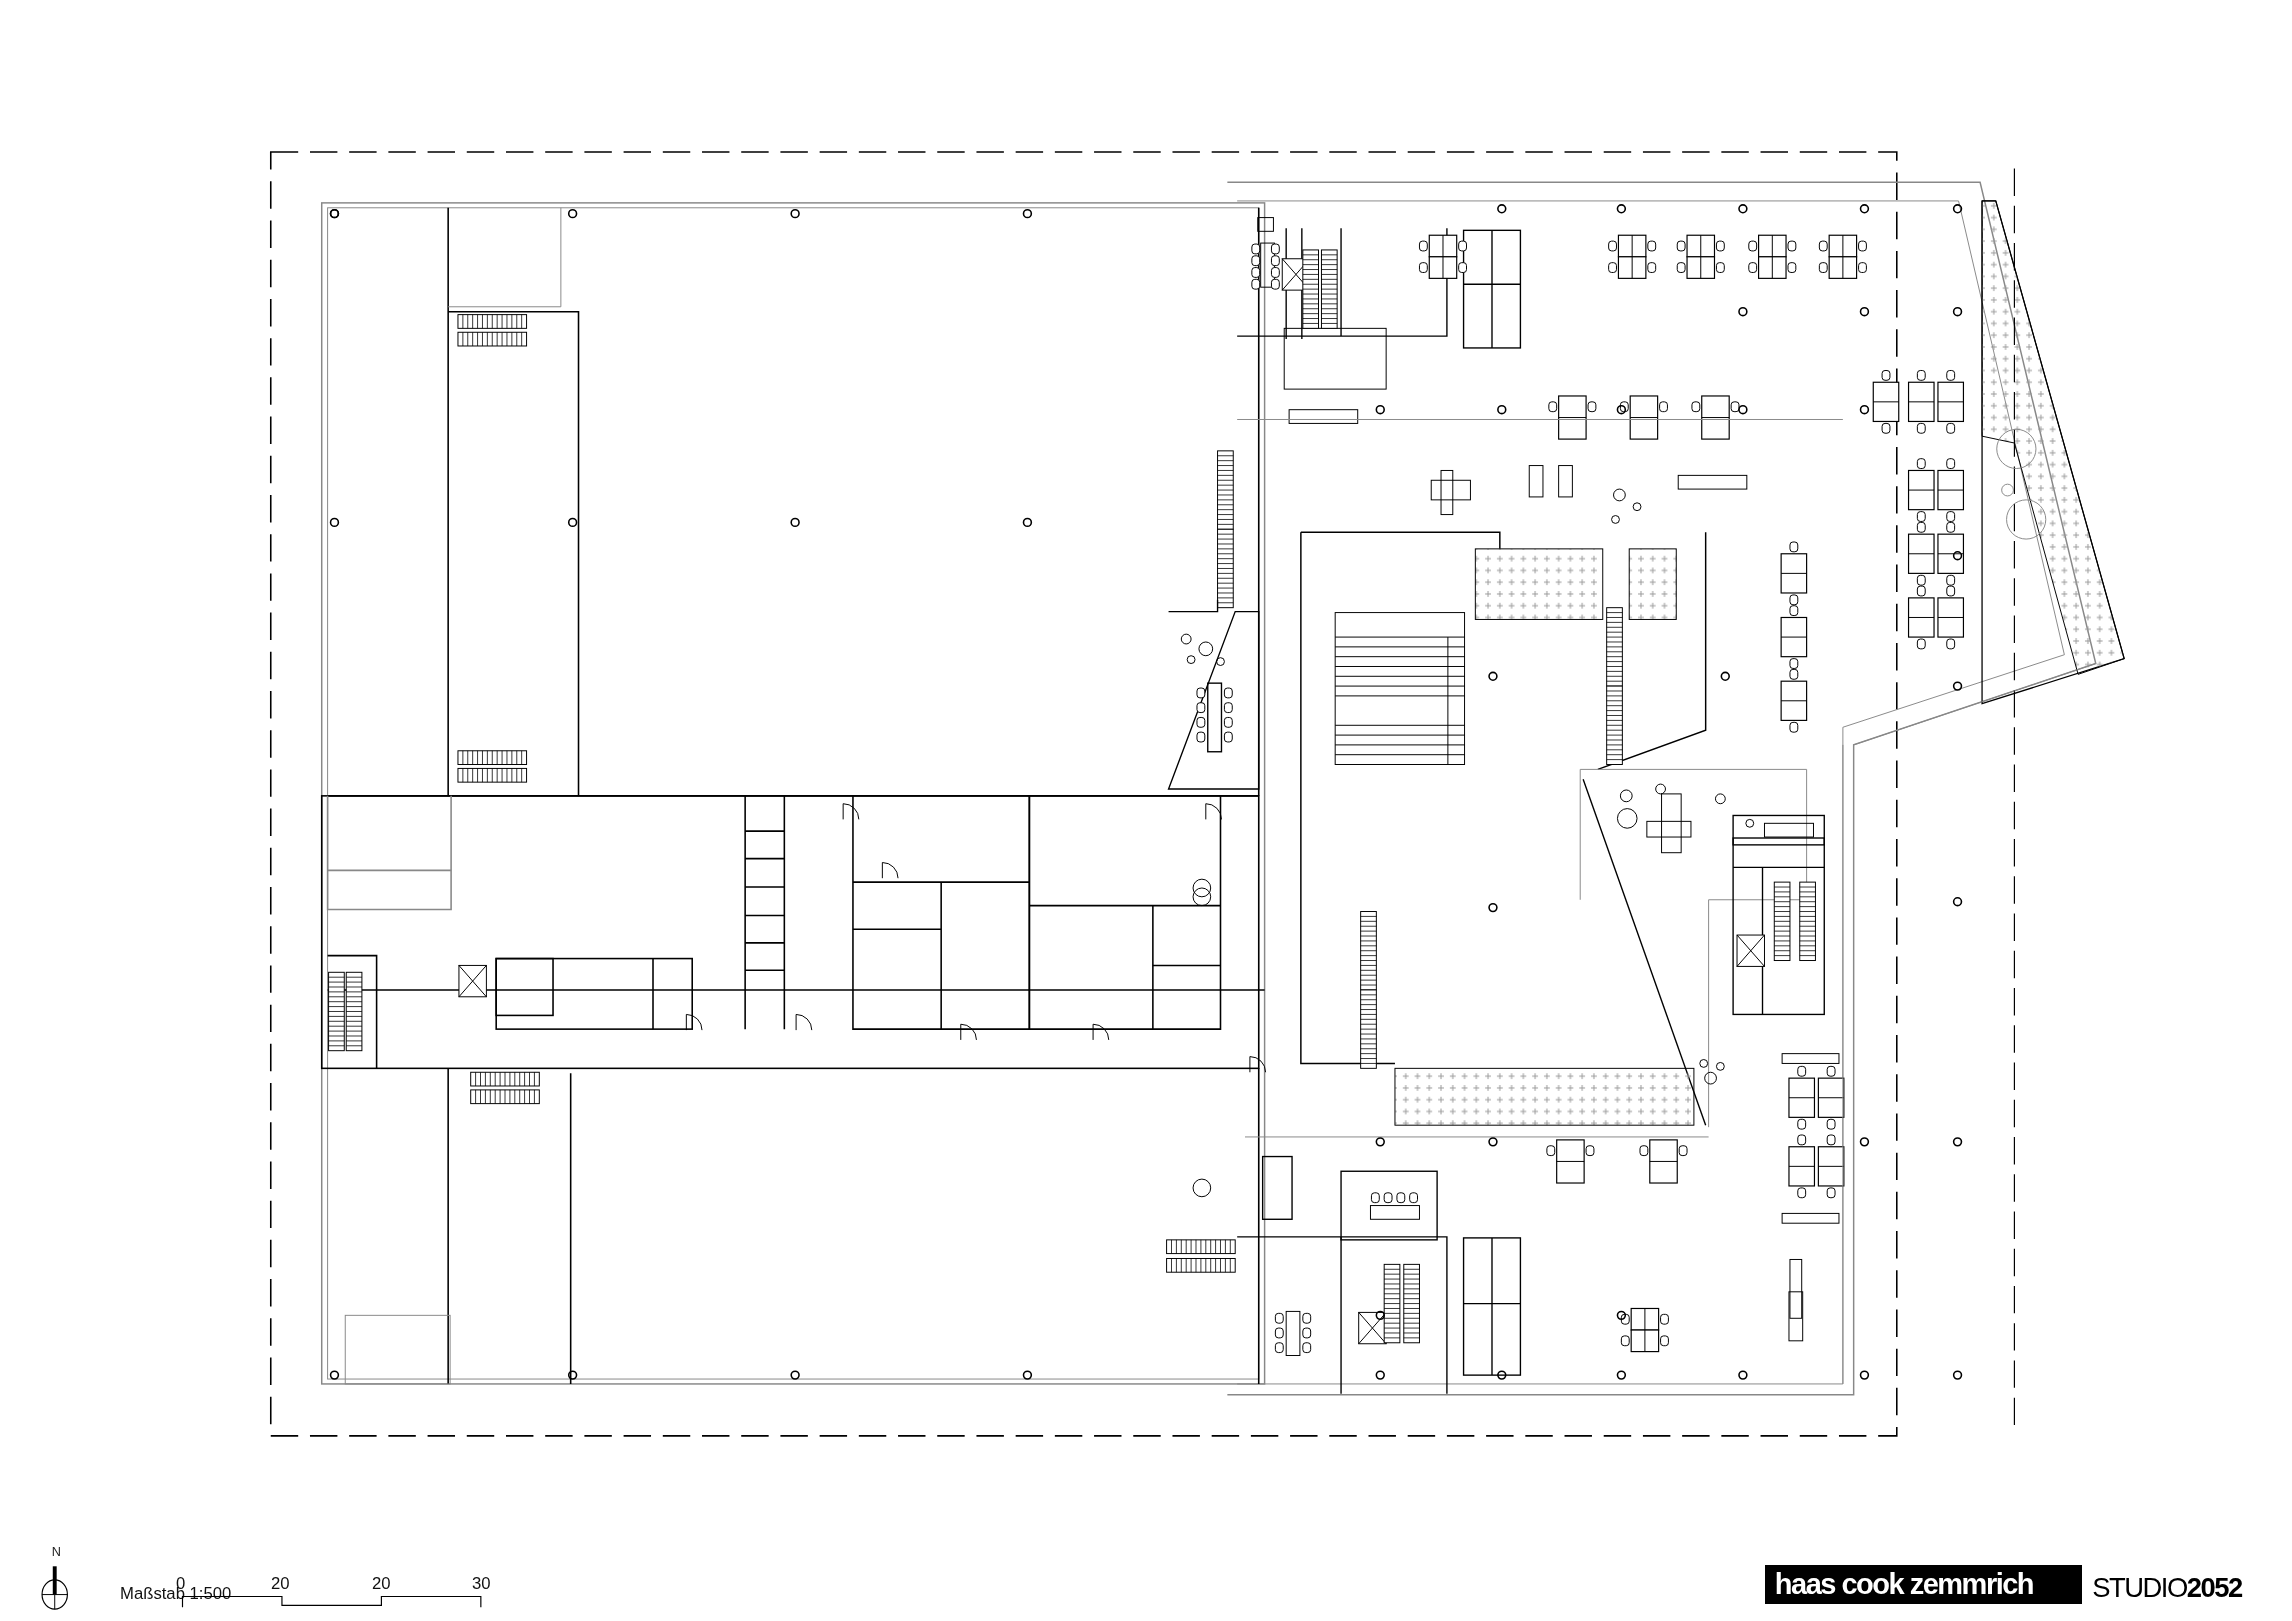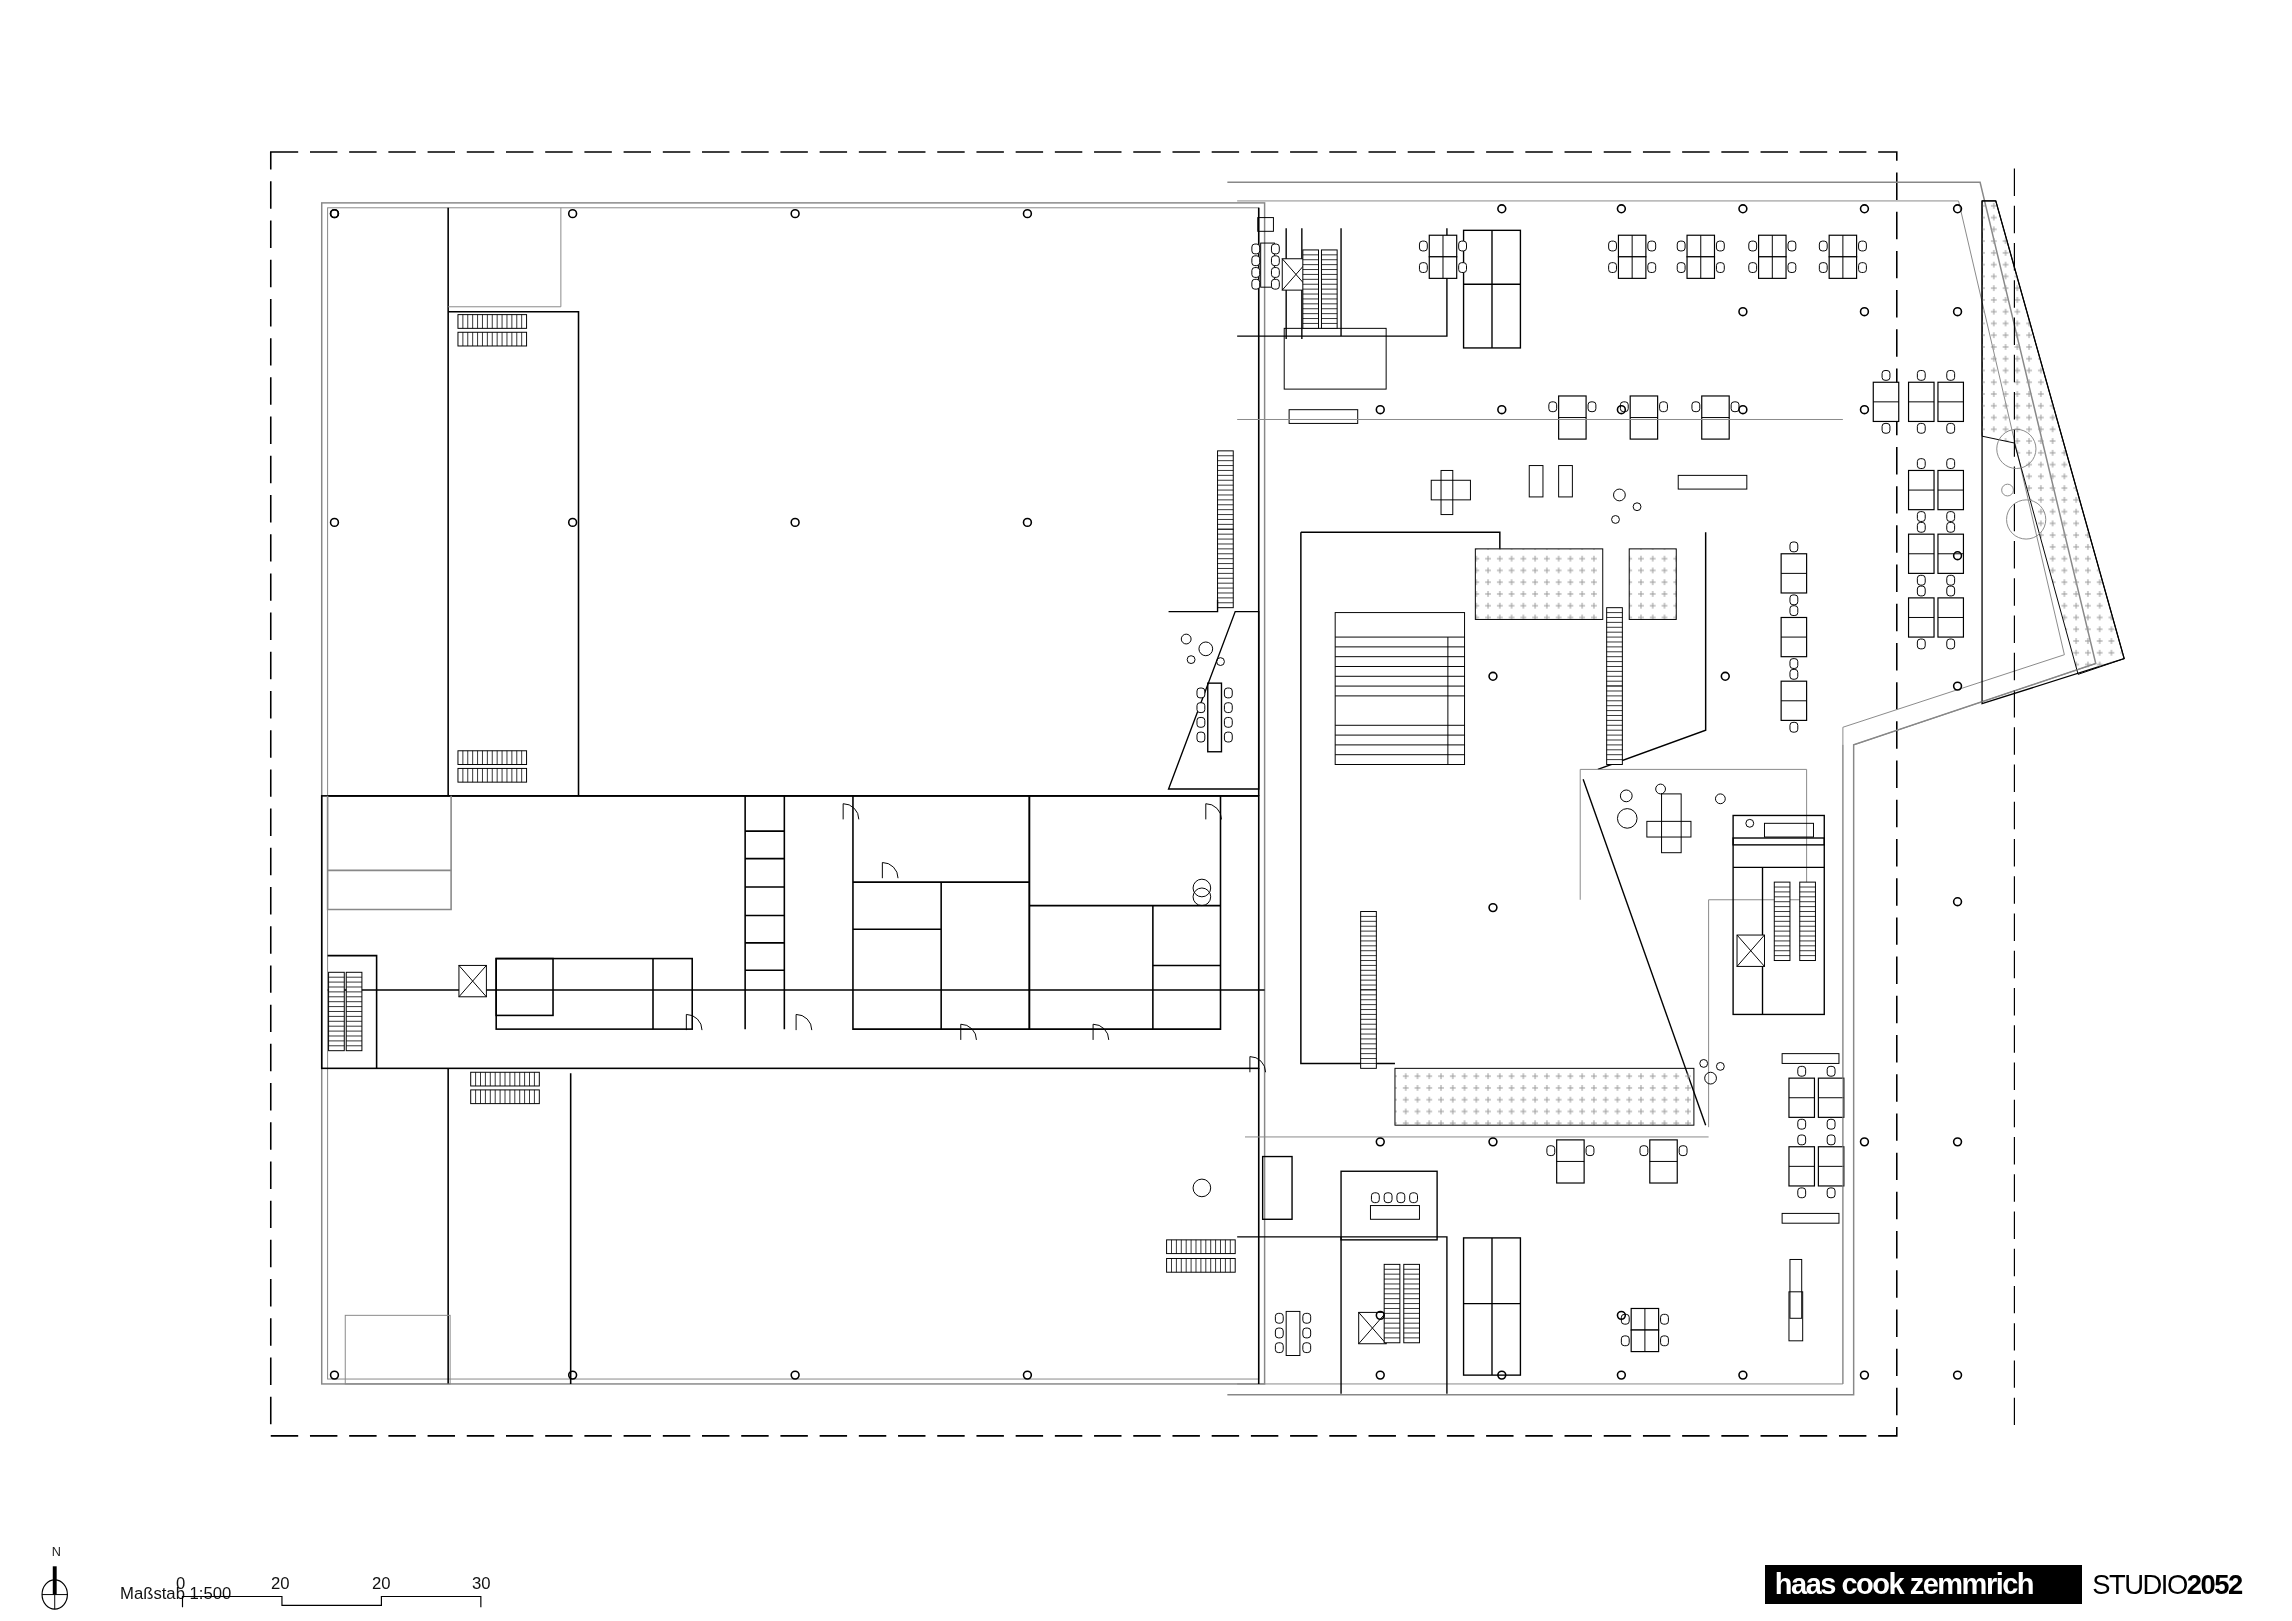--- a/index.html
+++ b/index.html
@@ -4,21 +4,21 @@
 <style>
   html, body { margin:0; padding:0; background:#ffffff; }
   body { width:2293px; height:1621px; position:relative; overflow:hidden; font-family:"Liberation Sans", sans-serif; }
   #plan { position:absolute; left:0; top:0; }
   .legend { position:absolute; left:39px; top:1539px; width:745px; height:78px; }
   .north { position:absolute; left:0; top:0; width:49px; height:78px; }
   .north-label { position:absolute; left:12.7px; top:5.9px; font-size:12.7px; color:#222; }
   .scale-label { position:absolute; left:57px; top:45px; font-size:16.7px; color:#111; white-space:nowrap;margin-left:24px; }
   .scalebar { position:absolute; left:133px; top:0; width:608px; height:78px; }
   .tick-label { position:absolute; top:35px; font-size:16.7px; color:#111; }
-  .brand { position:absolute; left:1765px; top:1565px; height:39px; display:flex; align-items:center; }
+  .brand { position:absolute; left:1765px; top:1565px; height:39px; display:flex; align-items:flex-end; }
   .brand-black { background:#000; color:#fff; font-weight:bold; font-size:29px; letter-spacing:-1.5px; padding:0 13.7px 0 9.8px; height:39px; line-height:39px; width:294px; white-space:nowrap; }
   .brand-studio { margin-left:9.8px; font-size:27.4px; letter-spacing:-1.5px; color:#000; white-space:nowrap; }
   .brand-studio b { font-weight:bold; }
 </style>
 </head>
 <body>
 
 <svg id="plan" width="2293" height="1529" viewBox="0 0 2339 1560" xmlns="http://www.w3.org/2000/svg">
   <defs>
     <pattern id="hatch" width="12" height="12" patternUnits="userSpaceOnUse">

